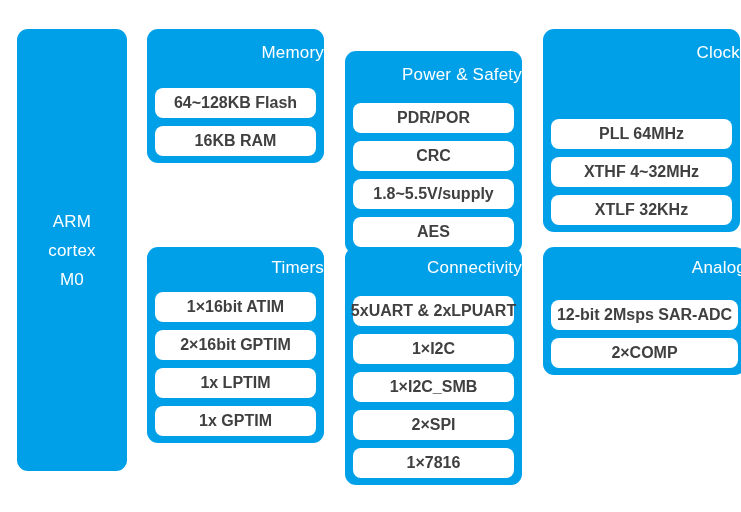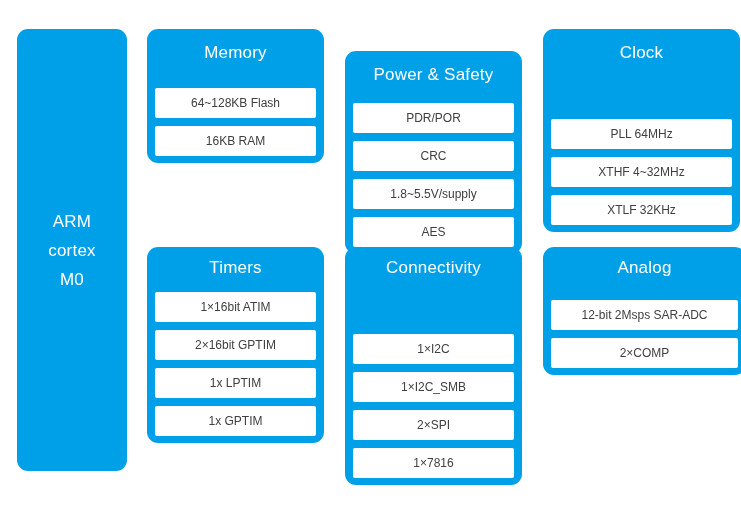--- a/index.html
+++ b/index.html
@@ -36,35 +36,36 @@
     display:flex;flex-direction:column;
   }
   .b-memory {left:147px;top:29px;width:177px;height:134px;}
   .b-power  {left:345px;top:29px;width:177px;height:203px;margin-top:22px;}
   .b-clock  {left:543px;top:29px;width:197px;height:203px;}
   .b-timers {left:147px;top:247px;width:177px;height:196px;}
   .b-conn   {left:345px;top:247px;width:177px;height:238px;}
   .b-analog {left:543px;top:247px;width:203px;height:128px;}
   .block-title{
     color:var(--title-text);
-    font-size:17px;font-weight:400;text-align:center;
+    font-size:17px;font-weight:400;text-align:right;
     padding-top:14px;letter-spacing:.2px;
   }
   .row2 .block-title{padding-top:11px;}
   .items{
     margin-top:auto;
     display:flex;flex-direction:column;gap:8px;
     padding:0 8px 7px 8px;
   }
   .item{
     height:30px;flex:0 0 30px;
-    background:var(--item-bg);border-radius:2px;
+    background:var(--item-bg);border-radius:8px;
     display:flex;align-items:center;justify-content:center;
-    font-size:12px;color:var(--item-text);
+    font-size:16px;color:var(--item-text);
     white-space:nowrap;
+    font-weight:bold;
   }
 </style>
 </head>
 <body>
 
 <div class="canvas">
 
   <div class="cpu">
     <div class="cpu-label">
       <div>ARM</div>
@@ -106,20 +107,21 @@
         <div class="item">1×16bit ATIM</div>
         <div class="item">2×16bit GPTIM</div>
         <div class="item">1x LPTIM</div>
         <div class="item">1x GPTIM</div>
       </div>
   </section>
 
   <section class="block b-conn row2">
     <div class="block-title">Connectivity</div>
     <div class="items">
+        <div class="item">5xUART &amp; 2xLPUART</div>
         <div class="item">1×I2C</div>
         <div class="item">1×I2C_SMB</div>
         <div class="item">2×SPI</div>
         <div class="item">1×7816</div>
       </div>
   </section>
 
   <section class="block b-analog row2">
     <div class="block-title">Analog</div>
     <div class="items">

